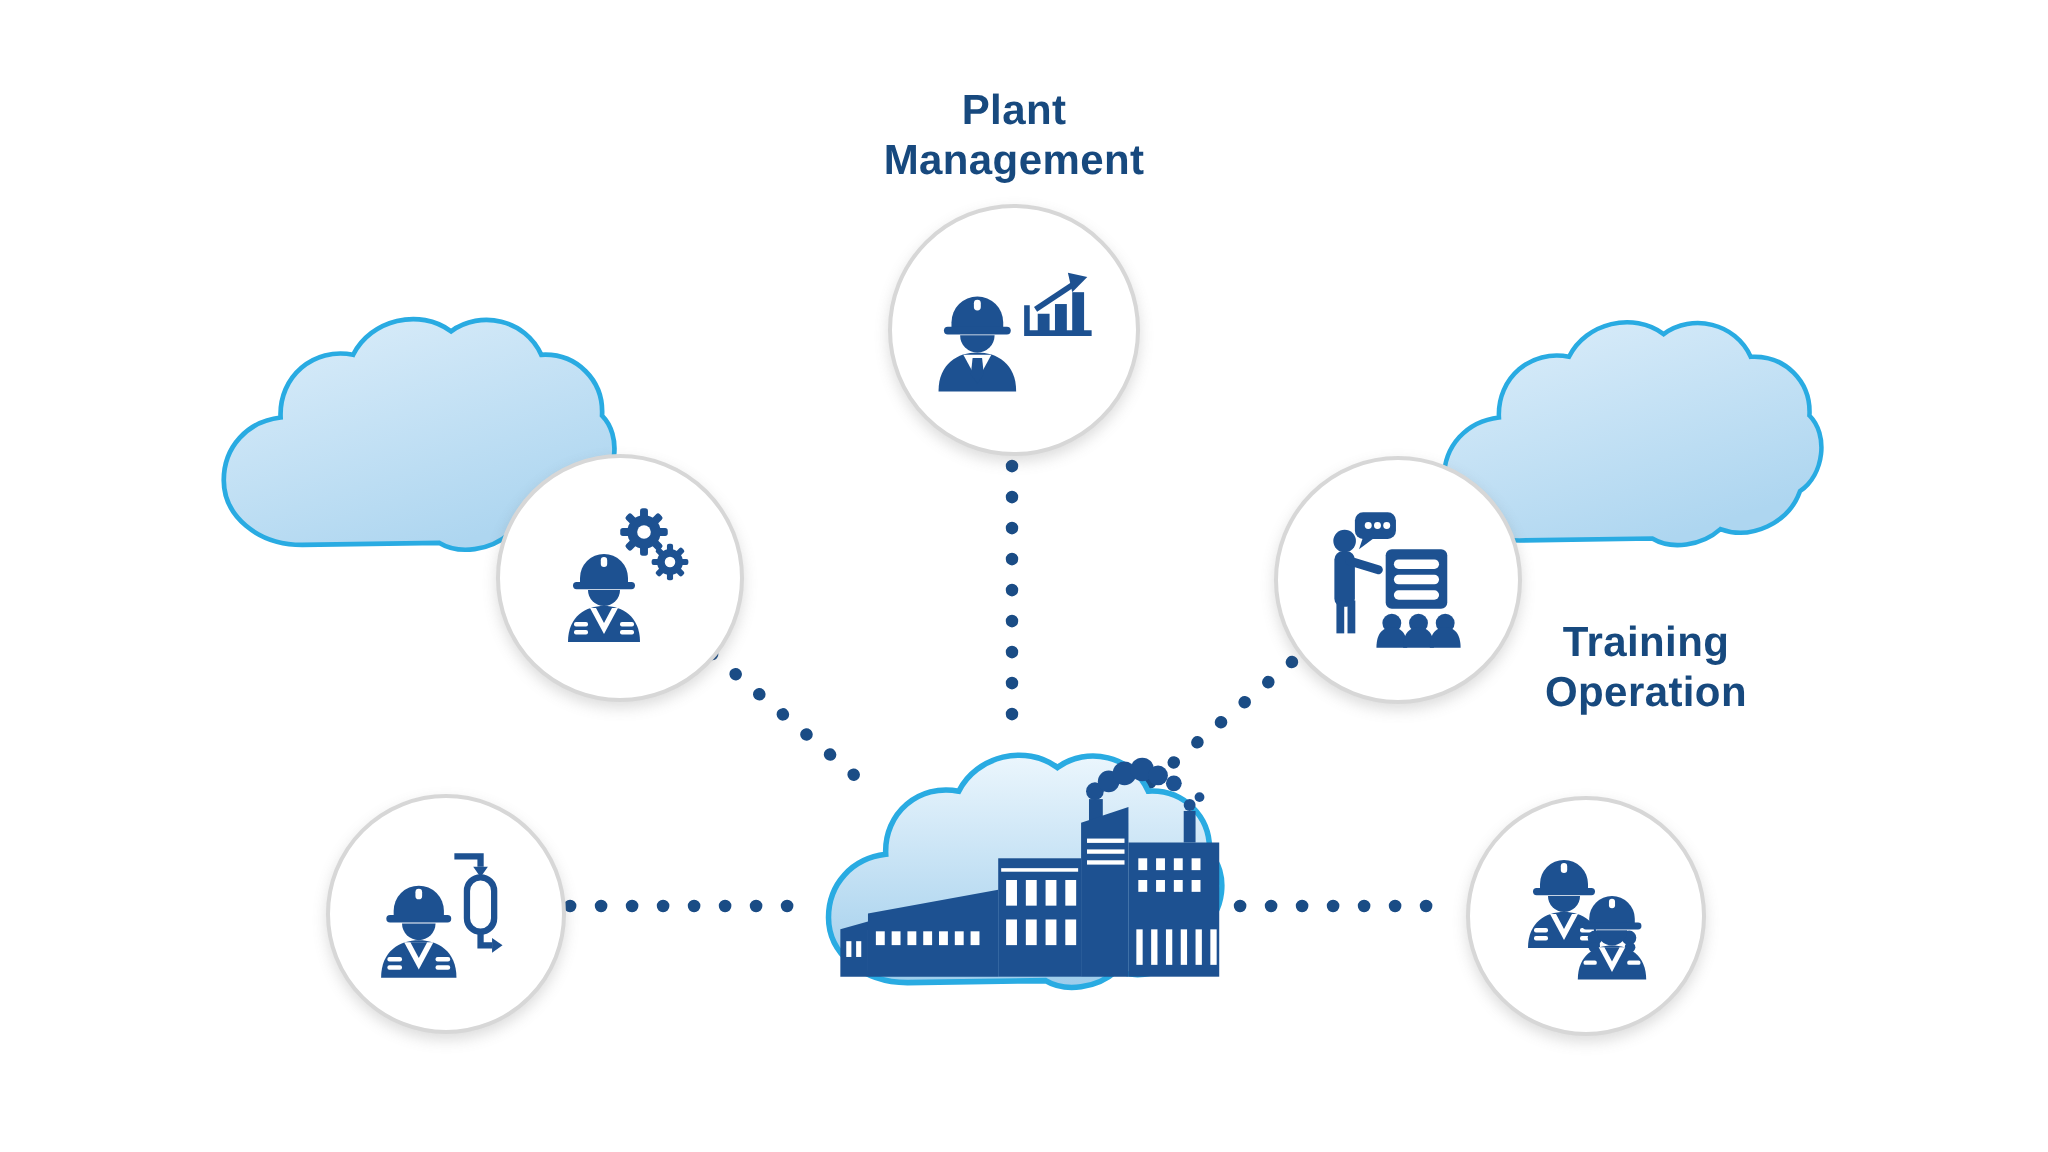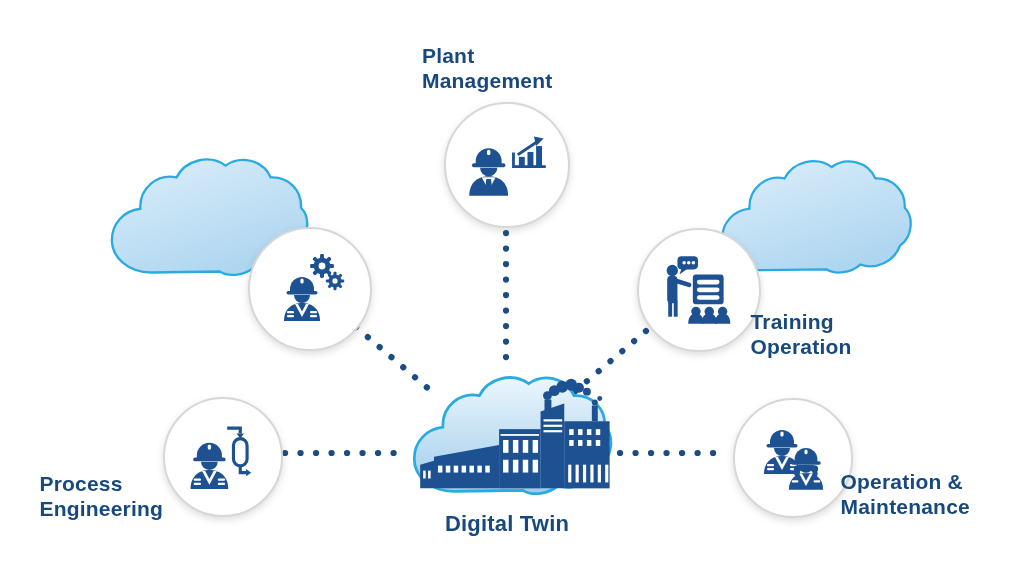--- a/index.html
+++ b/index.html
@@ -3,21 +3,21 @@
 <meta charset="utf-8">
 <style>
   html,body{margin:0;padding:0;background:#fff;}
   .canvas{
     position:relative;width:1024px;height:576px;background:#fff;
     font-family:"Liberation Sans",sans-serif;overflow:hidden;
   }
   svg{display:block;}
   .abs{position:absolute;}
   .label{
-    position:absolute;transform:translateX(-50%);text-align:left;
+    position:absolute;transform:translateX(-50%);text-align:center;
     font-weight:bold;font-size:21px;line-height:25px;color:#17497e;
     letter-spacing:.2px;
   }
   .label.big{font-size:22px;white-space:nowrap;}
   .node-circle{
     position:absolute;border-radius:50%;background:#fff;
     border:2px solid #d7d7d7;box-shadow:0 3px 7px rgba(100,100,100,.22);
     display:flex;align-items:center;justify-content:center;
   }
   .b{fill:#1d5191;}
@@ -234,17 +234,14 @@
 
   <div class="node-circle" style="left:733px;top:398px;width:116px;height:116px;">
     <svg width="76" height="70" viewBox="0 0 76 70">
       <use href="#bust-worker" transform="translate(27,27)"></use>
       <use href="#bust-worker-female" transform="translate(51,44) scale(0.95)"></use>
     </svg>
   </div>
 
   <div class="label" style="left:507px;top:43px;width:170px;">Plant Management</div>
   <div class="label" style="left:823px;top:309px;width:145px;">Training Operation</div>
-  <div class="label" style="left:107px;top:471px;width:135px;">Process Engineering</div>
-  <div class="label" style="left:918px;top:469px;width:155px;">Operation &amp; Maintenance</div>
-  <div class="label big" style="left:507px;top:511px;">Digital Twin</div>
 
 </div>
 
 </body></html>

